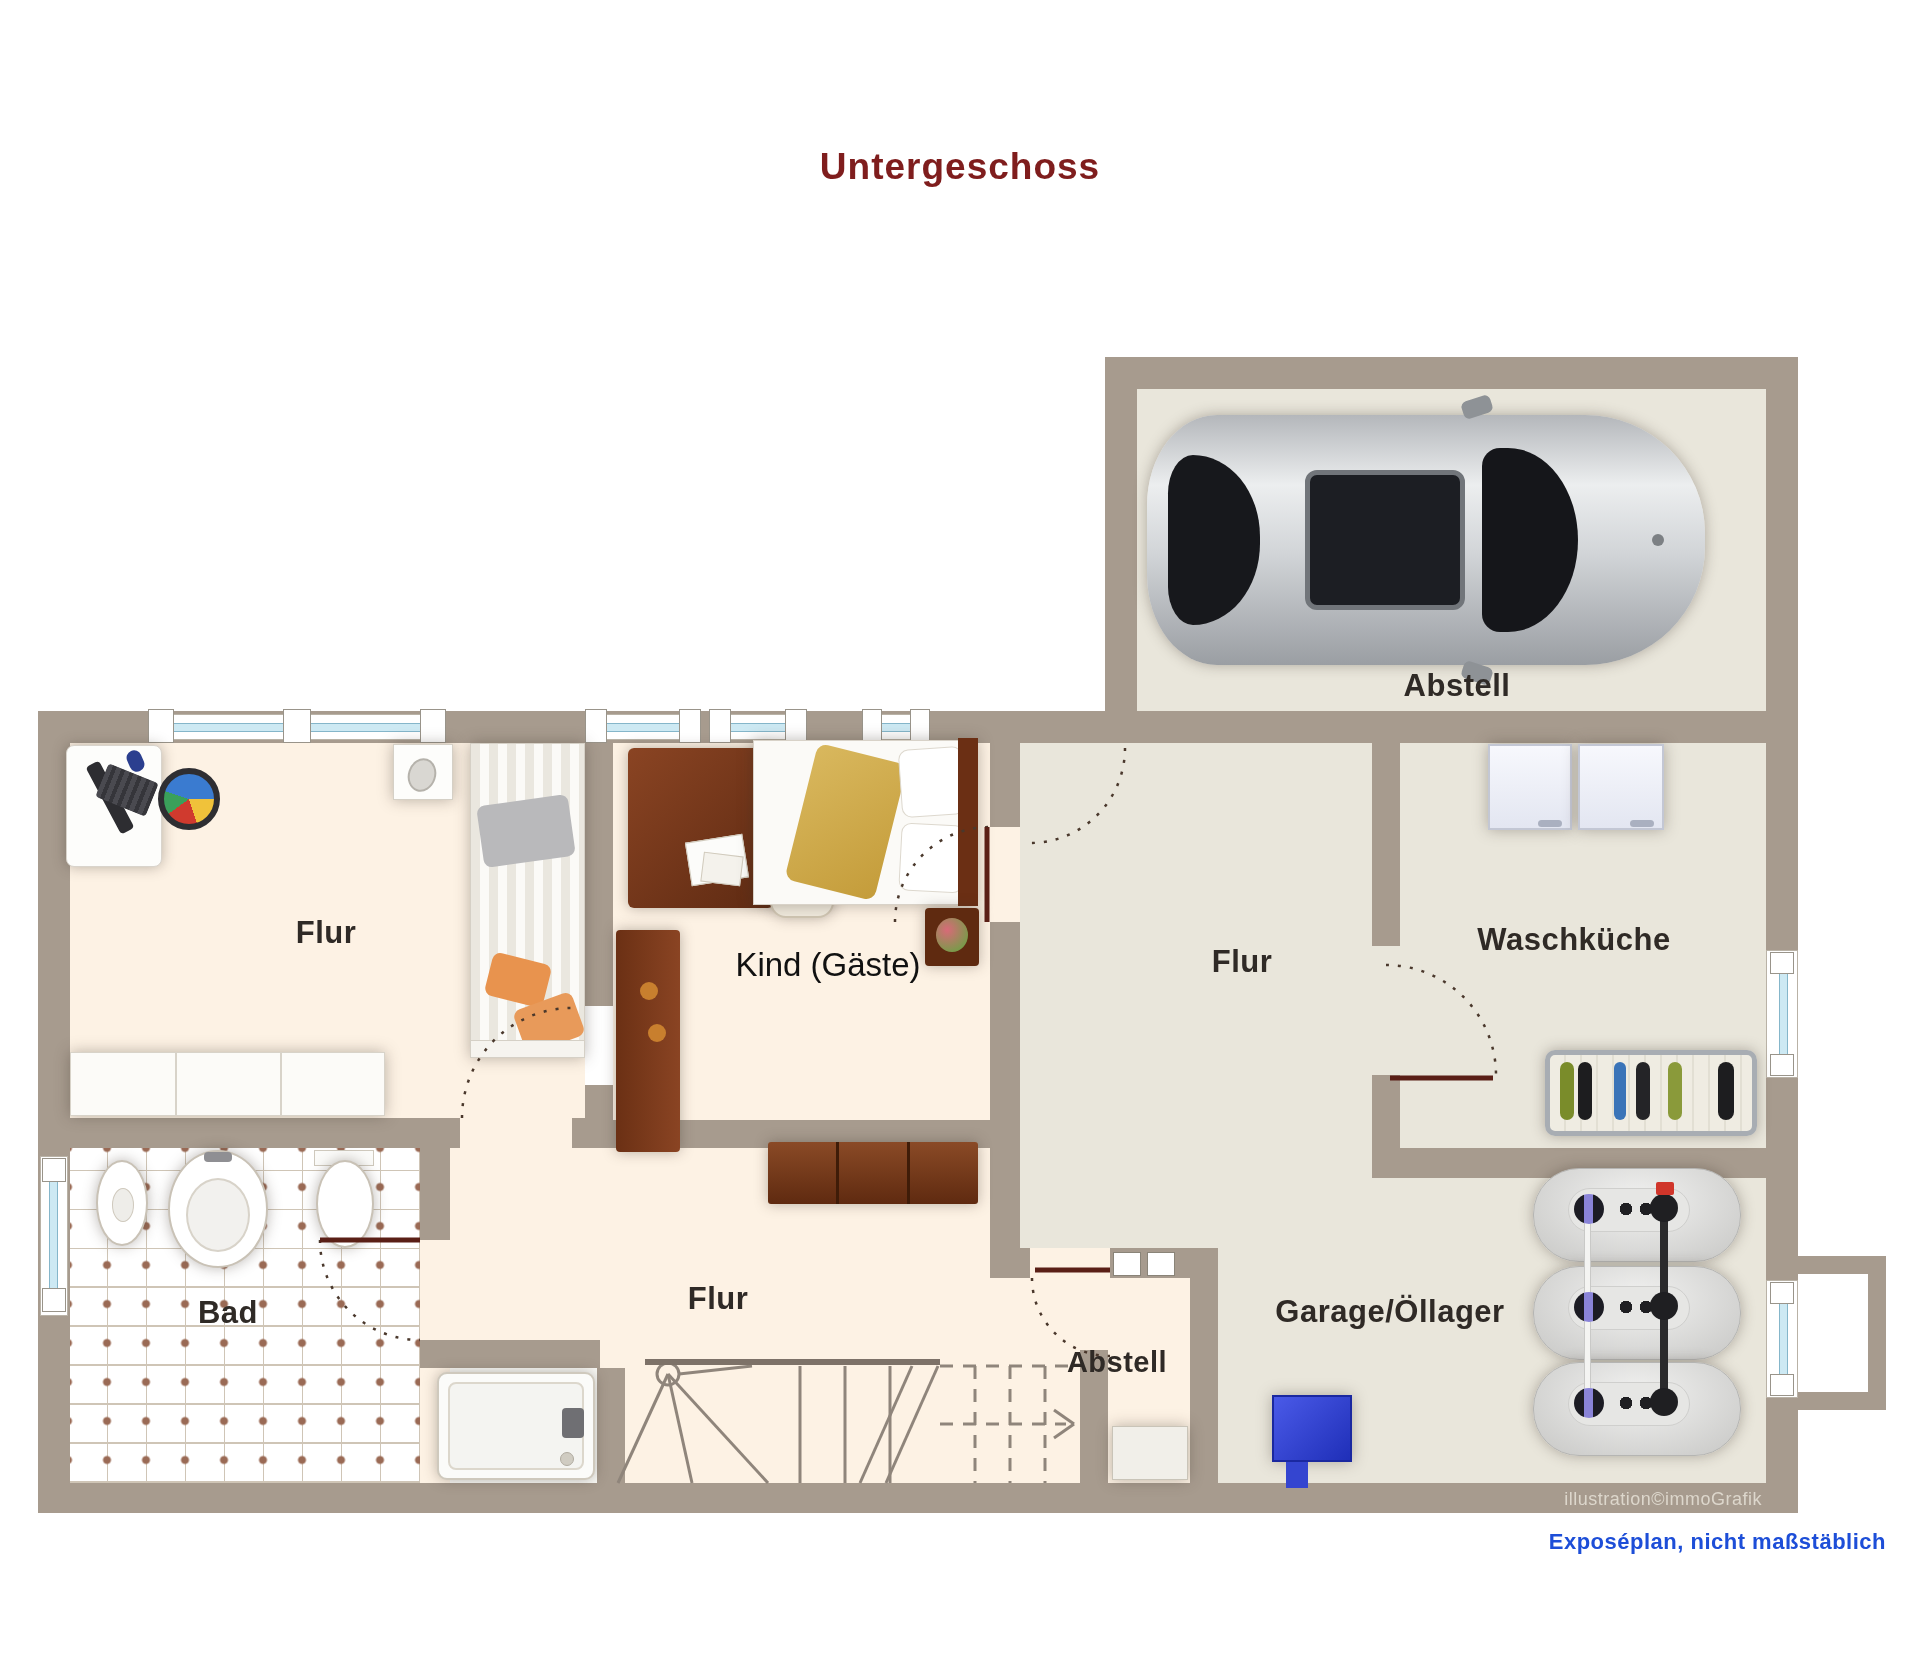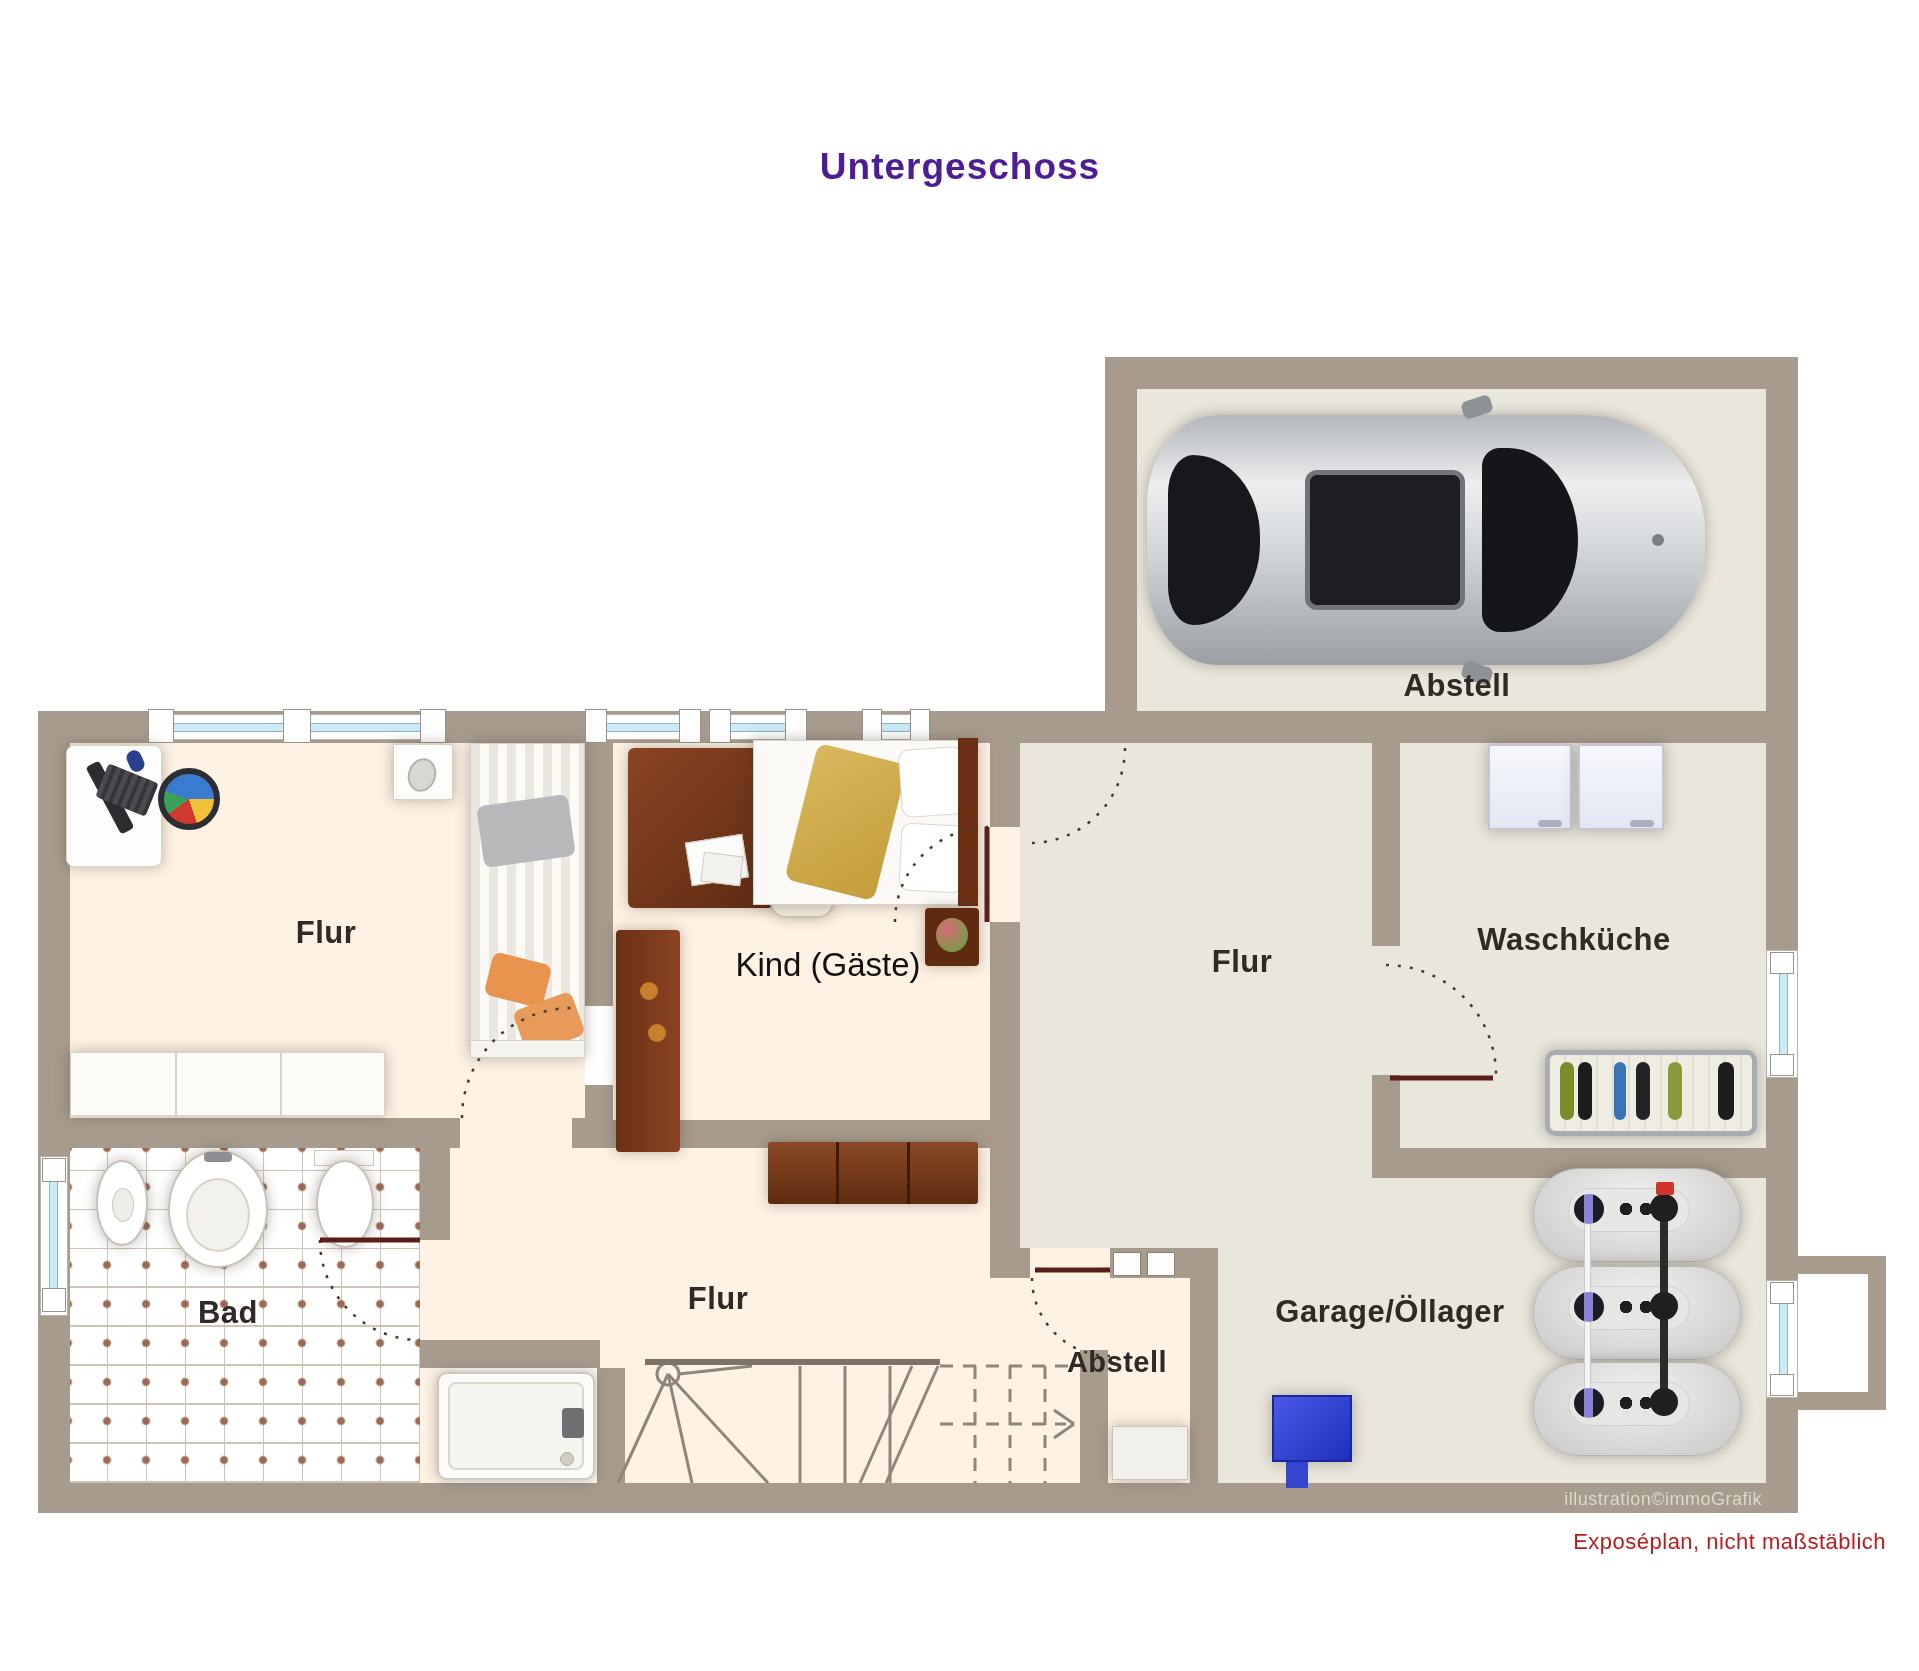--- a/index.html
+++ b/index.html
@@ -240,27 +240,27 @@
       <line x1="940" y1="1366" x2="1078" y2="1366"></line>
       <line x1="940" y1="1424" x2="1066" y2="1424"></line>
     </g>
     <g stroke="#8f857b" stroke-width="3" fill="none">
       <line x1="1054" y1="1410" x2="1074" y2="1424"></line>
       <line x1="1054" y1="1438" x2="1074" y2="1424"></line>
     </g>
     <line x1="645" y1="1362" x2="940" y2="1362" stroke="#7d7268" stroke-width="6"></line>
   </svg>
 
-  <div class="label" style="left:960px;top:167px;font-size:37px;color:#4c1d95;letter-spacing:1px;">Untergeschoss</div>
+  <div class="label" style="left:960px;top:167px;font-size:37px;color:#7f1d1d;letter-spacing:1px;">Untergeschoss</div>
   <div class="label" style="left:1457px;top:686px;font-size:31px;font-weight:600;">Abstell</div>
   <div class="label" style="left:326px;top:933px;font-size:31px;font-weight:600;">Flur</div>
   <div class="label" style="left:828px;top:965px;font-size:33px;font-weight:400;color:#111;letter-spacing:0;">Kind (Gäste)</div>
   <div class="label" style="left:1242px;top:962px;font-size:31px;font-weight:600;">Flur</div>
   <div class="label" style="left:1574px;top:940px;font-size:31px;font-weight:600;">Waschküche</div>
   <div class="label" style="left:228px;top:1313px;font-size:31px;font-weight:600;">Bad</div>
   <div class="label" style="left:718px;top:1299px;font-size:31px;font-weight:600;">Flur</div>
   <div class="label" style="left:1117px;top:1362px;font-size:29px;font-weight:600;">Abstell</div>
   <div class="label" style="left:1390px;top:1312px;font-size:31px;font-weight:600;">Garage/Öllager</div>
 
   <div class="label" style="left:1762px;top:1499px;transform:translate(-100%,-50%);font-size:18px;font-weight:400;color:#ddd7cc;">illustration©immoGrafik</div>
-  <div class="label" style="left:1886px;top:1542px;transform:translate(-100%,-50%);font-size:22px;font-weight:400;color:#b91c1c;">Exposéplan, nicht maßstäblich</div>
+  <div class="label" style="left:1886px;top:1542px;transform:translate(-100%,-50%);font-size:22px;font-weight:700;color:#1d4ed8;">Exposéplan, nicht maßstäblich</div>
 
 </div>
 
 </body></html>

